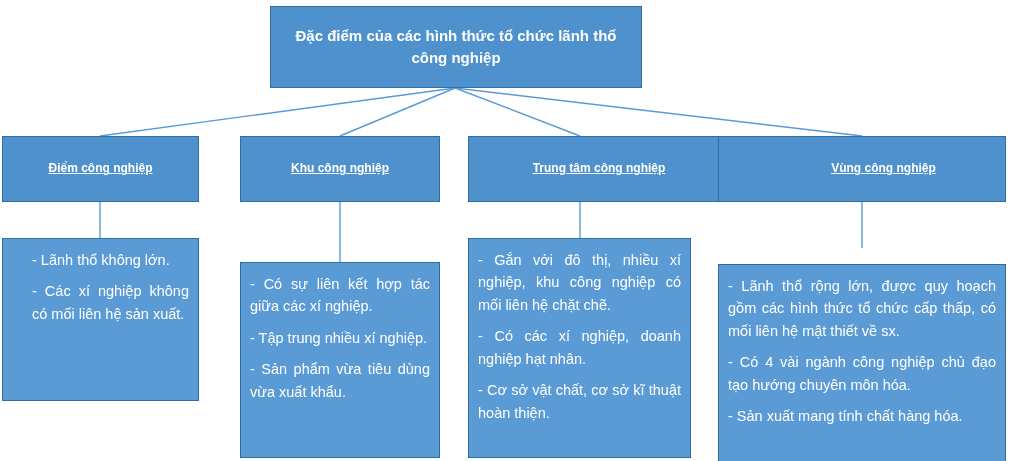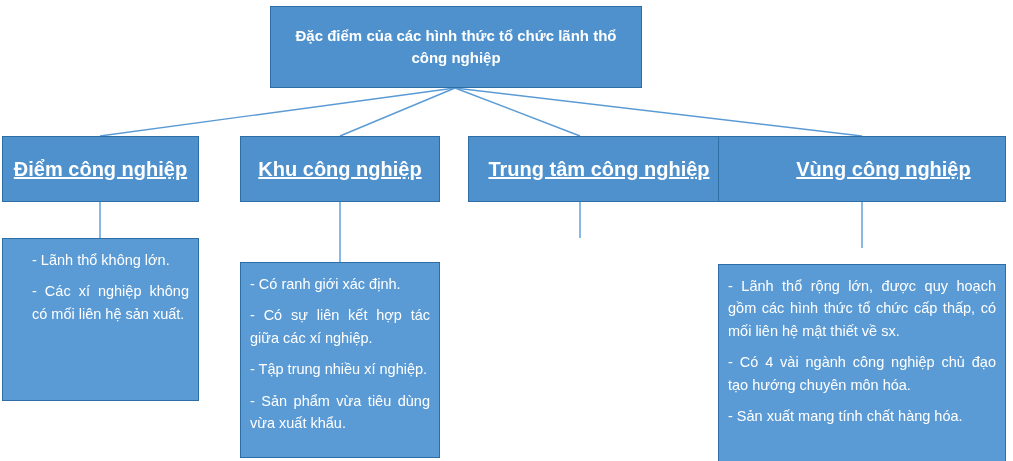--- a/index.html
+++ b/index.html
@@ -37,21 +37,21 @@
     justify-content: center;
     text-align: center;
     font-weight: bold;
     line-height: 1.45;
   }
   .root {
     font-size: 15px;
     padding: 6px 10px;
   }
   .cat {
-    font-size: 20px;
+    font-size: 12px;
     text-decoration: underline;
   }
   .detail {
     position: absolute;
     box-sizing: border-box;
     background: #5b9bd5;
     border: 1px solid #2f6ea5;
     color: #ffffff;
     font-size: 14.5px;
     line-height: 1.55;
@@ -100,26 +100,30 @@
   <div class="node cat" style="left:718px; top:136px; width:288px; height:66px;padding-left:43px;">
     <span>Vùng công nghiệp</span>
   </div>
 
   <div class="detail" style="left:2px; top:238px; width:197px; height:163px;padding-left:29px;">
     <p>- Lãnh thổ không lớn.</p>
     <p>- Các xí nghiệp không có mối liên hệ sản xuất.</p>
   </div>
 
   <div class="detail" style="left:240px; top:262px; width:200px; height:196px;">
-    <p>- Có ranh giới xác định.</p>
     <p>- Có sự liên kết hợp tác giữa các xí nghiệp.</p>
     <p>- Tập trung nhiều xí nghiệp.</p>
     <p>- Sản phẩm vừa tiêu dùng vừa xuất khẩu.</p>
   </div>
 
+  <div class="detail" style="left:468px; top:238px; width:223px; height:220px;">
+    <p>- Gắn với đô thị, nhiều xí nghiệp, khu công nghiệp có mối liên hệ chặt chẽ.</p>
+    <p>- Có các xí nghiệp, doanh nghiệp hạt nhân.</p>
+    <p>- Cơ sở vật chất, cơ sở kĩ thuật hoàn thiện.</p>
+  </div>
 
   <div class="detail" style="left:718px; top:248px; width:288px; height:210px;margin-top:16px;">
     <p>- Lãnh thổ rộng lớn, được quy hoạch gồm các hình thức tổ chức cấp thấp, có mối liên hệ mật thiết về sx.</p>
     <p>- Có 4 vài ngành công nghiệp chủ đạo tạo hướng chuyên môn hóa.</p>
     <p>- Sản xuất mang tính chất hàng hóa.</p>
   </div>
 
 </div>
 
 </body></html>

